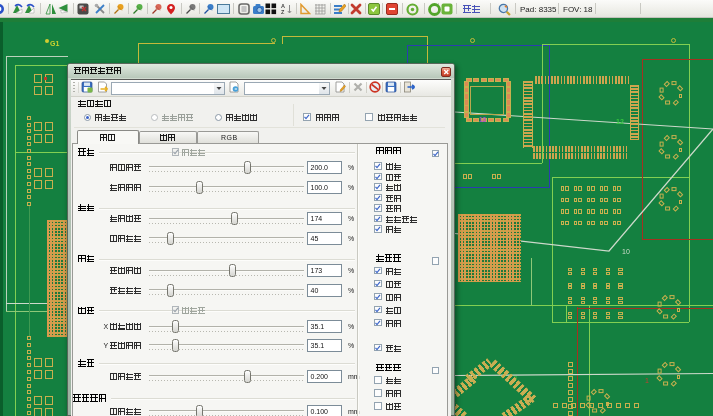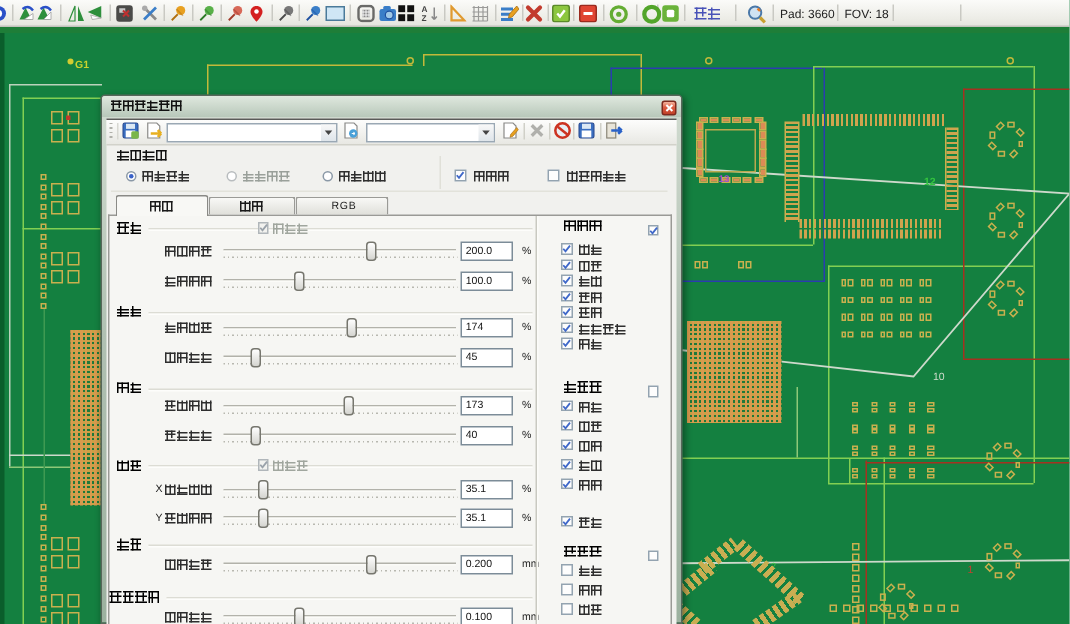--- a/index.html
+++ b/index.html
@@ -436,21 +436,21 @@
 <svg style="position:absolute;left:441px;top:2.5px" width="12" height="12" viewBox="0 0 12 12">
     <rect x="0.5" y="0.5" width="11" height="11" rx="2" fill="#6ab33a"></rect>
     <rect x="3.5" y="3.5" width="5" height="5" rx="1" fill="#fff"></rect>
   </svg>
 <div style="position:absolute;left:463px;top:4.5px;color:#4852b8;font-size:0;line-height:0;white-space:nowrap"><i class="k p0" style="width:8px;height:8px;margin-right:1px"></i><i class="k p3" style="width:8px;height:8px;margin-right:1px"></i></div>
 <svg style="position:absolute;left:498px;top:2.5px" width="13" height="13" viewBox="0 0 12 12">
     <circle cx="5" cy="5" r="3.8" fill="#cfe2f2" stroke="#4a78a8" stroke-width="1.2"></circle>
     <path d="M8 8 L11 11" stroke="#c8a030" stroke-width="2"></path>
     <path d="M6.5 2.5 L8 4" stroke="#e87820" stroke-width="1.5"></path>
   </svg>
-<div style="position:absolute;left:520px;top:5px;font:8px 'Liberation Sans',sans-serif;color:#222;white-space:nowrap">Pad: 3660</div>
+<div style="position:absolute;left:520px;top:5px;font:8px 'Liberation Sans',sans-serif;color:#222;white-space:nowrap">Pad: 8335</div>
 <div style="position:absolute;left:563px;top:5px;font:8px 'Liberation Sans',sans-serif;color:#222;white-space:nowrap">FOV: 18</div>
 <div style="position:absolute;left:67px;top:63px;width:388px;height:353px;background:linear-gradient(#d2dcd1,#b0c0b2 45%,#9cb19f);border:1px solid #57675a;border-radius:3px 3px 0 0;box-shadow:1.5px 2px 5px rgba(0,10,5,0.45);box-sizing:border-box"></div>
 <div style="position:absolute;left:68px;top:64px;width:386px;height:14px;background:linear-gradient(#dfe8de,#b8c8ba);border-radius:2px 2px 0 0"></div>
 <div style="position:absolute;left:74px;top:66.5px;color:#111;font-size:0;line-height:0;white-space:nowrap"><i class="k p0" style="width:7px;height:7px;margin-right:1px"></i><i class="k p2" style="width:7px;height:7px;margin-right:1px"></i><i class="k p0" style="width:7px;height:7px;margin-right:1px"></i><i class="k p3" style="width:7px;height:7px;margin-right:1px"></i><i class="k p0" style="width:7px;height:7px;margin-right:1px"></i><i class="k p2" style="width:7px;height:7px;margin-right:1px"></i></div>
 <div style="position:absolute;left:440.5px;top:66.5px;width:10.5px;height:10px;background:linear-gradient(#f4b49e,#dd5c42 45%,#c04028);border:1px solid #7e2a1e;border-radius:2px;box-sizing:border-box"></div>
 <svg style="position:absolute;left:440.5px;top:66.5px" width="10.5" height="10" viewBox="0 0 10 10">
     <path d="M3 3 L7 7 M7 3 L3 7" stroke="#fff" stroke-width="1.3"></path>
   </svg>
 <div style="position:absolute;left:71px;top:79px;width:380px;height:337px;background:#f1f1ee;border-top:1px solid #5a5a58"></div>
 <div style="position:absolute;left:71px;top:80px;width:380px;height:16px;background:linear-gradient(#fdfdfc,#e8e8e3)"></div>

